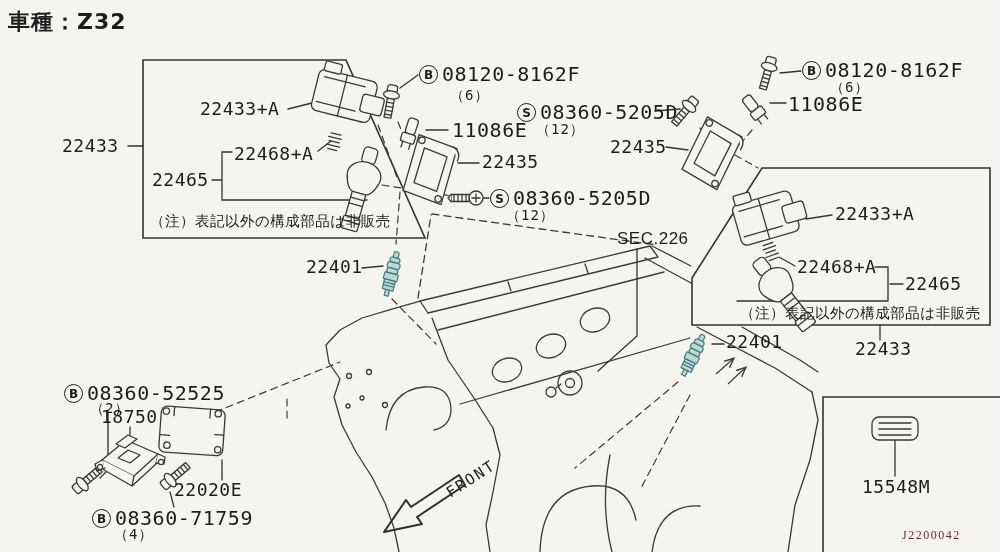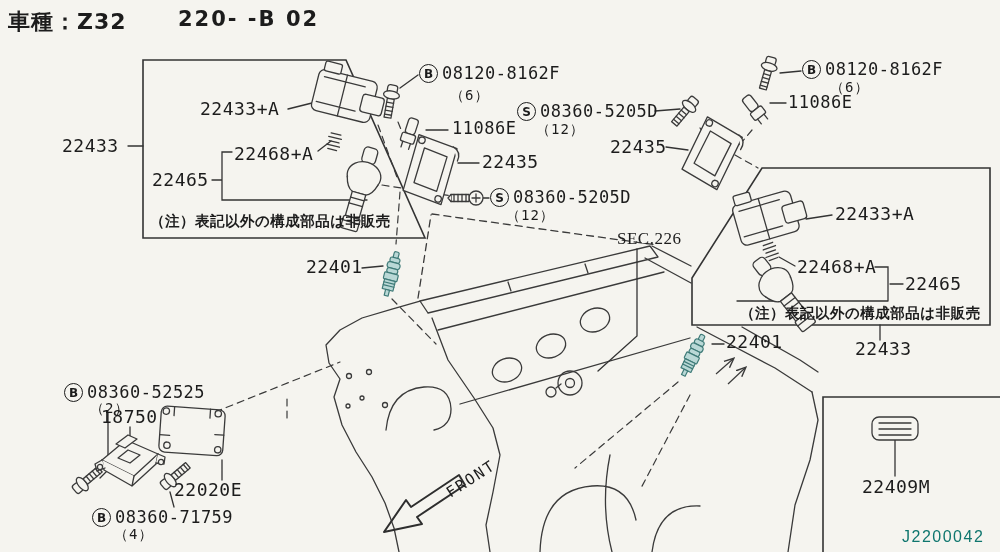--- a/index.html
+++ b/index.html
@@ -7,36 +7,36 @@
     --plug-fill:#b9d8d6; --plug-stroke:#3f7b78;
   }
   html,body{margin:0;padding:0;background:#888;}
   .stage{
     position:relative;width:1000px;height:552px;background:var(--paper);
     overflow:hidden;font-family:"DejaVu Sans",sans-serif;color:var(--text);
   }
   .art{position:absolute;left:0;top:0;pointer-events:none;}
   .lbl{position:absolute;white-space:nowrap;line-height:1.05;}
   .pn{font-family:"DejaVu Sans Mono",monospace;font-size:18px;letter-spacing:.5px;color:var(--text);}
-  .pn.sm{font-size:17px;text-align:right;}
+  .pn.sm{font-size:20px;text-align:right;}
   .qty{font-family:"DejaVu Sans Mono",monospace;font-size:14px;letter-spacing:1px;color:var(--text);}
-  .note{font-size:14.5px;font-weight:700;letter-spacing:.5px;}
+  .note{font-size:14.5px;font-weight:400;letter-spacing:.5px;}
   .callout{display:flex;align-items:center;gap:4px;}
   .circ{width:19px;height:19px;border:1.7px solid var(--text);border-radius:50%;
         display:inline-flex;align-items:center;justify-content:center;
         font:700 12px "DejaVu Sans",sans-serif;flex:0 0 auto;box-sizing:border-box;}
   .hdr{position:absolute;top:5px;left:0;width:100%;height:34px;font-weight:700;}
   .hdr span{position:absolute;top:2px;text-align:center;}
   .hdr-vehicle{left:8px;font-size:22px;letter-spacing:1px;}
   .hdr-code{left:178px;font-size:21px;letter-spacing:2px;}
   .hdr-title{left:352px;font-size:19px;top:4px !important;letter-spacing:0px;}
   .front-lbl{font-family:"DejaVu Sans Mono",monospace;font-size:15px;letter-spacing:2px;
              transform:rotate(-33deg);transform-origin:0 0;}
-  .doc-code{font-family:Liberation Sans, sans-serif;font-size:16px;letter-spacing:1.5px;color:#0f766e;}
-  .secref{font-family:Liberation Serif, serif;font-size:17px;letter-spacing:.5px;}
+  .doc-code{font-family:Liberation Serif, serif;font-size:12px;letter-spacing:1.5px;color:#7f1d1d;}
+  .secref{font-family:Liberation Sans, sans-serif;font-size:17px;letter-spacing:.5px;}
 </style>
 </head>
 <body>
 
 <div class="stage">
 
   <svg class="art" width="1000" height="552" viewBox="0 0 1000 552">
     <defs>
       <marker id="arr" markerWidth="9" markerHeight="9" refX="7" refY="4.5" orient="auto">
         <path d="M0,1 L8,4.5 L0,8" fill="none" stroke="#3a3a3a" stroke-width="1.2"></path>
@@ -231,21 +231,20 @@
     </g>
 
     <g fill="#b9d8d6" stroke="#3f7b78" stroke-width="1.2" stroke-linecap="round" stroke-linejoin="round">
       <use href="#plug" transform="translate(397,252) rotate(14)"></use>
       <use href="#plug" transform="translate(703,335) rotate(26)"></use>
     </g>
   </svg>
 
   <div class="hdr">
     <span class="hdr-vehicle">車種：Z32</span>
-    <span class="hdr-code">220-  -B 02</span>
   </div>
 
   <div class="lbl pn" style="left:62px;top:137px">22433</div>
   <div class="lbl pn" style="left:200px;top:100px">22433+A</div>
   <div class="lbl pn" style="left:234px;top:145px">22468+A</div>
   <div class="lbl pn" style="left:152px;top:171px">22465</div>
   <div class="lbl note" style="left:150px;top:214px">（注）表記以外の構成部品は非販売</div>
 
   <div class="lbl callout" style="left:419px;top:64px">
     <span class="circ">B</span>
@@ -291,16 +290,16 @@
   </div>
   <div class="lbl qty" style="left:90px;top:401px">（2）</div>
   <div class="lbl pn" style="left:101px;top:408px">18750</div>
   <div class="lbl pn" style="left:174px;top:481px">22020E</div>
   <div class="lbl callout" style="left:92px;top:508px">
     <span class="circ">B</span>
     <span class="pn sm">08360-71759</span>
   </div>
   <div class="lbl qty" style="left:114px;top:527px">（4）</div>
 
-  <div class="lbl pn" style="left:862px;top:478px">22409M</div>
+  <div class="lbl pn" style="left:862px;top:478px">15548M</div>
   <div class="lbl doc-code" style="left:902px;top:529px">J2200042</div>
 
 </div>
 
 </body></html>

